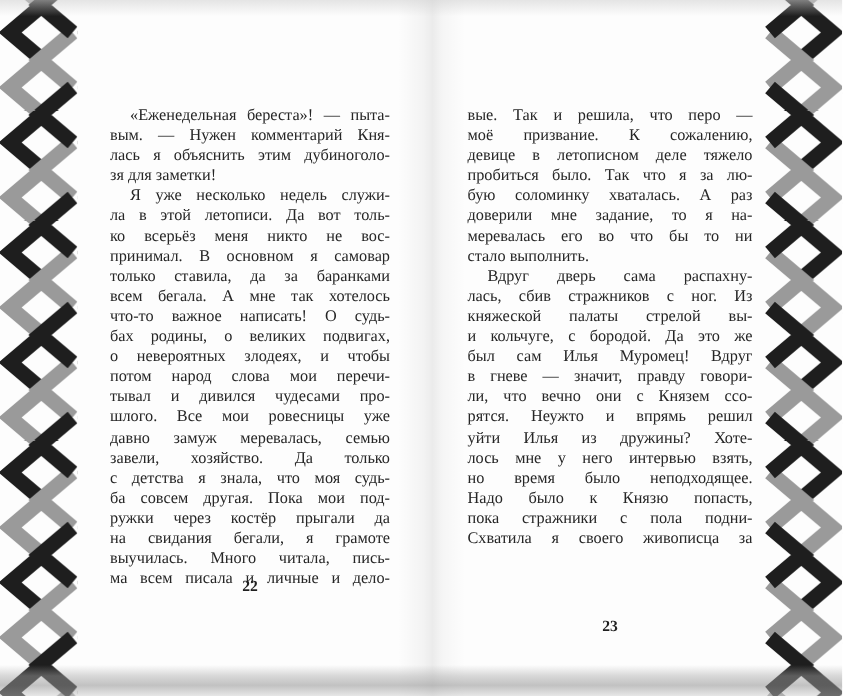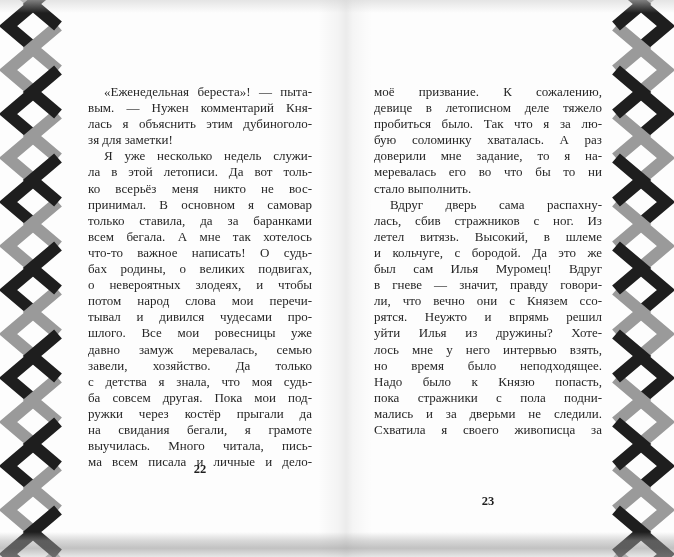--- a/index.html
+++ b/index.html
@@ -111,41 +111,41 @@
       <div class="line">с детства я знала, что моя судь-</div>
       <div class="line">ба совсем другая. Пока мои под-</div>
       <div class="line">ружки через костёр прыгали да</div>
       <div class="line">на свидания бегали, я грамоте</div>
       <div class="line">выучилась. Много читала, пись-</div>
       <div class="line">ма всем писала и личные и дело-</div>
     </div>
   <div class="page-number left">22</div>
 
   <div class="text-col right" id="right-col">
+      <div class="line">вые. Так и решила, что перо —</div>
       <div class="line">моё призвание. К сожалению,</div>
       <div class="line">девице в летописном деле тяжело</div>
       <div class="line">пробиться было. Так что я за лю-</div>
       <div class="line">бую соломинку хваталась. А раз</div>
       <div class="line">доверили мне задание, то я на-</div>
       <div class="line">меревалась его во что бы то ни</div>
       <div class="line end">стало выполнить.</div>
       <div class="line indent">Вдруг дверь сама распахну-</div>
       <div class="line">лась, сбив стражников с ног. Из</div>
-      <div class="line">летел витязь. Высокий, в шлеме</div>
+      <div class="line">княжеской палаты стрелой вы-</div>
       <div class="line">и кольчуге, с бородой. Да это же</div>
       <div class="line">был сам Илья Муромец! Вдруг</div>
       <div class="line">в гневе — значит, правду говори-</div>
       <div class="line">ли, что вечно они с Князем ссо-</div>
       <div class="line">рятся. Неужто и впрямь решил</div>
       <div class="line">уйти Илья из дружины? Хоте-</div>
       <div class="line">лось мне у него интервью взять,</div>
       <div class="line">но время было неподходящее.</div>
       <div class="line">Надо было к Князю попасть,</div>
       <div class="line">пока стражники с пола подни-</div>
-      <div class="line">мались и за дверьми не следили.</div>
       <div class="line">Схватила я своего живописца за</div>
     </div>
   <div class="page-number right">23</div>
 
   <div class="gutter-shadow"></div>
   <div class="top-edge"></div>
   <div class="bottom-edge"></div>
 
 </div>
 

